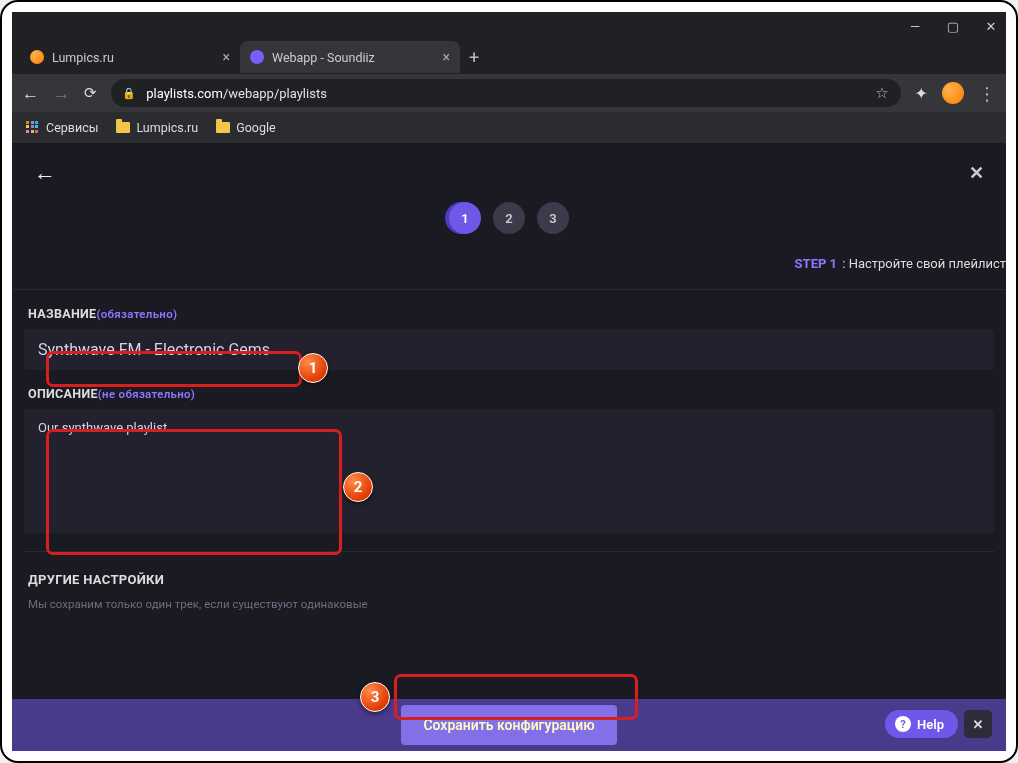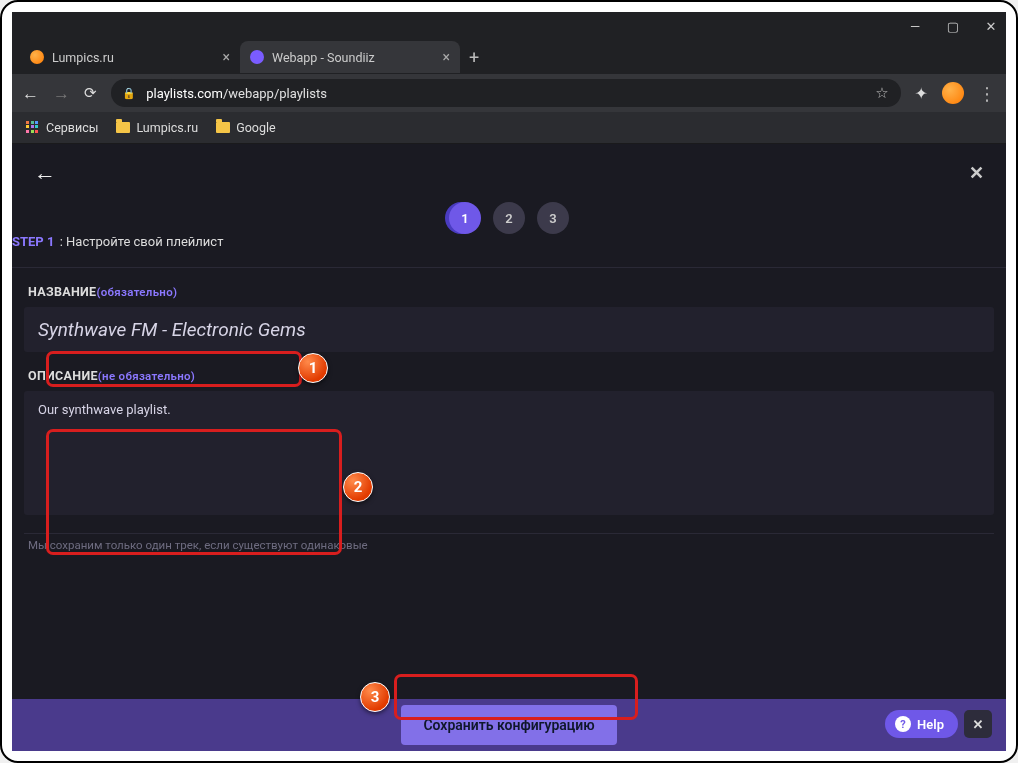--- a/index.html
+++ b/index.html
@@ -38,35 +38,35 @@
 .folder::before { content:''; position:absolute; top:-3px; left:0; width:6px; height:3px; background:#f5c547; border-radius:1px 1px 0 0; }
 .content { flex:1; background:#1a1a22; position:relative; overflow:hidden; }
 .header { padding: 14px 22px 10px; display:flex; align-items:flex-start; gap:14px; }
 .back-arrow { color:#eee; font-size:22px; margin-top:2px; cursor:pointer; }
 .header-txt h1 { color:#eee; font-size:17px; font-weight:700; letter-spacing:0.5px; }
 .header-txt p { color:#8b8a97; font-size:12.5px; margin-top:2px; }
 .modal-close { margin-left:auto; color:#ccc; font-size:18px; cursor:pointer; margin-top:4px; font-weight:700; }
 .steps { display:flex; justify-content:center; gap:12px; margin-top:6px; }
 .step { width:32px; height:32px; border-radius:50%; background:#3c3a4b; color:#ccc; display:flex; align-items:center; justify-content:center; font-size:13px; font-weight:600; cursor:pointer; }
 .step.active { background:#6f58e8; color:#fff; box-shadow: -4px 0 0 0 #4a3cc0; }
-.step-label { text-align:left; margin-top:0; font-size:13px; color:#ddd; }
+.step-label { text-align:right; margin-top:22px; font-size:13px; color:#ddd; }
 .step-label .st { color:#8b78ff; font-weight:700; margin-right:2px; }
 .section-sep { border:none; border-top:1px solid #2a2936; margin:18px 0 0; }
 .form-area { padding: 0 12px; }
 .field-label { font-size:12.5px; font-weight:700; color:#ddd; letter-spacing:0.3px; margin: 16px 0 8px 4px; }
 .field-label .req { color:#8b78ff; font-weight:600; font-size:11.5px; }
 .input-row { background:#22212d; border-radius:3px; padding:0; }
-.text-input { width:100%; background:transparent; border:none; color:#d7d4e6; font-size:19px; padding:11px 14px; outline:none;font-style:italic; }
+.text-input { width:100%; background:transparent; border:none; color:#d7d4e6; font-size:16px; padding:11px 14px; outline:none; }
 .textarea { width:100%; background:transparent; border:none; color:#d7d4e6; font-size:13px; padding:11px 14px; outline:none; resize:none; height:120px; font-family:inherit; }
 .other-head { font-size:13px; font-weight:700; color:#ddd; letter-spacing:0.3px; margin:20px 0 10px 4px; }
 .check-row { display:flex; align-items:center; gap:10px; padding:0 4px; color:#ccc; font-size:13px; }
 .chk { width:16px; height:16px; border:1.5px solid #5a5870; border-radius:2px; cursor:pointer; }
 .hint { color:#6e6c80; font-size:11.5px; margin:4px 0 0 4px; }
 .footer-bar { position:absolute; left:0; right:0; bottom:0; height:52px; background:#4a3a8c; display:flex; align-items:center; justify-content:center; }
-.save-btn { background:#8270e8; color:#0f172a; border:none; padding:12px 22px; border-radius:4px; font-size:14px; font-weight:600; cursor:pointer; }
+.save-btn { background:#8270e8; color:#fef9c3; border:none; padding:12px 22px; border-radius:4px; font-size:14px; font-weight:600; cursor:pointer; }
 .help-pill { position:absolute; right:48px; bottom:13px; background:#6f58e8; color:#fff; border-radius:16px; padding:6px 14px 6px 10px; font-size:13px; font-weight:600; display:flex; align-items:center; gap:6px; cursor:pointer; }
 .help-q { width:16px; height:16px; border-radius:50%; background:#fff; color:#6f58e8; display:flex; align-items:center; justify-content:center; font-size:11px; font-weight:700; }
 .help-close { position:absolute; right:14px; bottom:13px; width:28px; height:28px; background:#2d2c3b; color:#ddd; border-radius:5px; display:flex; align-items:center; justify-content:center; font-size:13px; cursor:pointer; font-weight:700; }
 .callout { position:absolute; width:30px; height:30px; border-radius:50%; background: radial-gradient(circle at 32% 28%, #ff8a4a, #e23b00 70%); color:#fff; font-weight:700; font-size:15px; display:flex; align-items:center; justify-content:center; border:1.5px solid #fff; box-shadow: 0 2px 4px rgba(0,0,0,0.5); z-index:50; }
 .hi-1 { position:absolute; left:44px; top:349px; width:256px; height:36px; border:3px solid #d81e1e; border-radius:7px; z-index:40; pointer-events:none; }
 .hi-2 { position:absolute; left:44px; top:427px; width:296px; height:126px; border:3px solid #d81e1e; border-radius:7px; z-index:40; pointer-events:none; }
 .hi-3 { position:absolute; left:392px; top:672px; width:244px; height:46px; border:3px solid #d81e1e; border-radius:7px; z-index:40; pointer-events:none; }
 .c1 { left:296px; top:351px; }
 .c2 { left:341px; top:470px; }
 .c3 { left:358px; top:680px; }
@@ -165,20 +165,21 @@
 
         <div class="field-label">
           <span>ОПИСАНИЕ</span><span class="req">(не обязательно)</span>
         </div>
         <div class="input-row">
           <textarea class="textarea" style="">Our synthwave playlist.</textarea>
         </div>
 
         <hr class="section-sep">
 
+        <div class="other-head">ДРУГИЕ НАСТРОЙКИ</div>
         <div class="hint">Мы сохраним только один трек, если существуют одинаковые</div>
       </div>
 
       <div class="footer-bar">
         <button class="save-btn">Сохранить конфигурацию</button>
       </div>
 
       <div class="help-pill">
         <span class="help-q">?</span>
         <span>Help</span>

